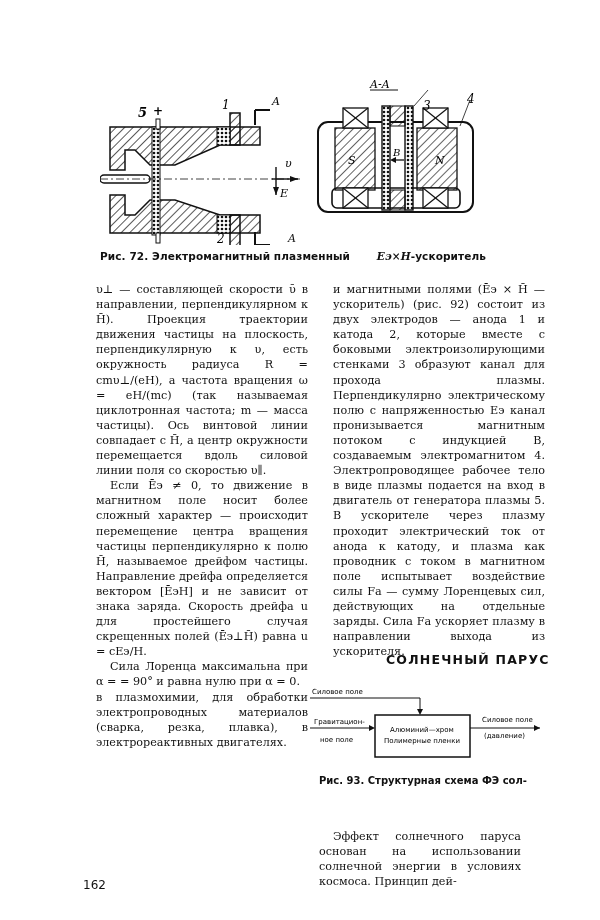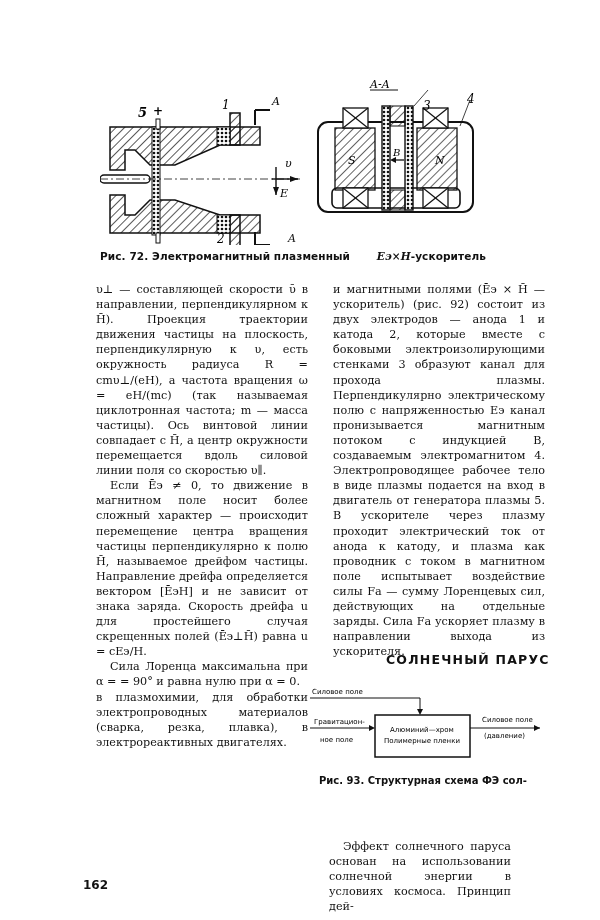--- a/index.html
+++ b/index.html
@@ -8,22 +8,22 @@
   .caption{position:absolute;left:100px;top:250px;width:420px;font-family:"DejaVu Sans",sans-serif;font-weight:bold;font-size:10.5px;letter-spacing:0.1px;}
   .caption i{font-family:"DejaVu Serif",serif;margin-left:23px;}
   .col{position:absolute;top:282px;width:212px;font-size:11.2px;line-height:15.1px;text-align:justify;}
   .col p{margin:0;text-indent:14px;}
   .col p.noind{text-indent:0;}
   #colL{left:96px;}
   #colR{left:313px;margin-left:20px;}
   .heading{position:absolute;left:350px;top:652px;font-family:"DejaVu Sans",sans-serif;font-weight:bold;font-size:12.5px;letter-spacing:1.2px;margin-left:36px;}
   .cap93{position:absolute;left:313px;top:774px;width:220px;text-align:center;font-family:"DejaVu Sans",sans-serif;font-weight:bold;font-size:10px;line-height:13px;}
   .solar-text{position:absolute;left:313px;top:823px;width:214px;font-size:11.2px;line-height:15.1px;text-align:justify;}
-  .solar-text p{margin:16px;text-indent:14px;}
-  .pagenum{position:absolute;left:83px;top:878px;font-family:"DejaVu Sans",sans-serif;font-weight:bold;font-size:12px;}
+  .solar-text p{margin:6px;text-indent:14px;}
+  .pagenum{position:absolute;left:83px;top:878px;font-family:"DejaVu Sans",sans-serif;font-weight:normal;font-size:12px;}
   .diag-label{font-family:"DejaVu Sans",sans-serif;font-size:7px;}
 </style>
 </head>
 <body>
 
 <svg class="fig" style="left:100px;top:75px" width="200" height="170" viewBox="0 0 200 170">
   <defs>
     <pattern id="hatch" width="6" height="6" patternUnits="userSpaceOnUse" patternTransform="rotate(45)">
       <line x1="0" y1="0" x2="0" y2="6" stroke="#111" stroke-width="1.4"></line>
     </pattern>

